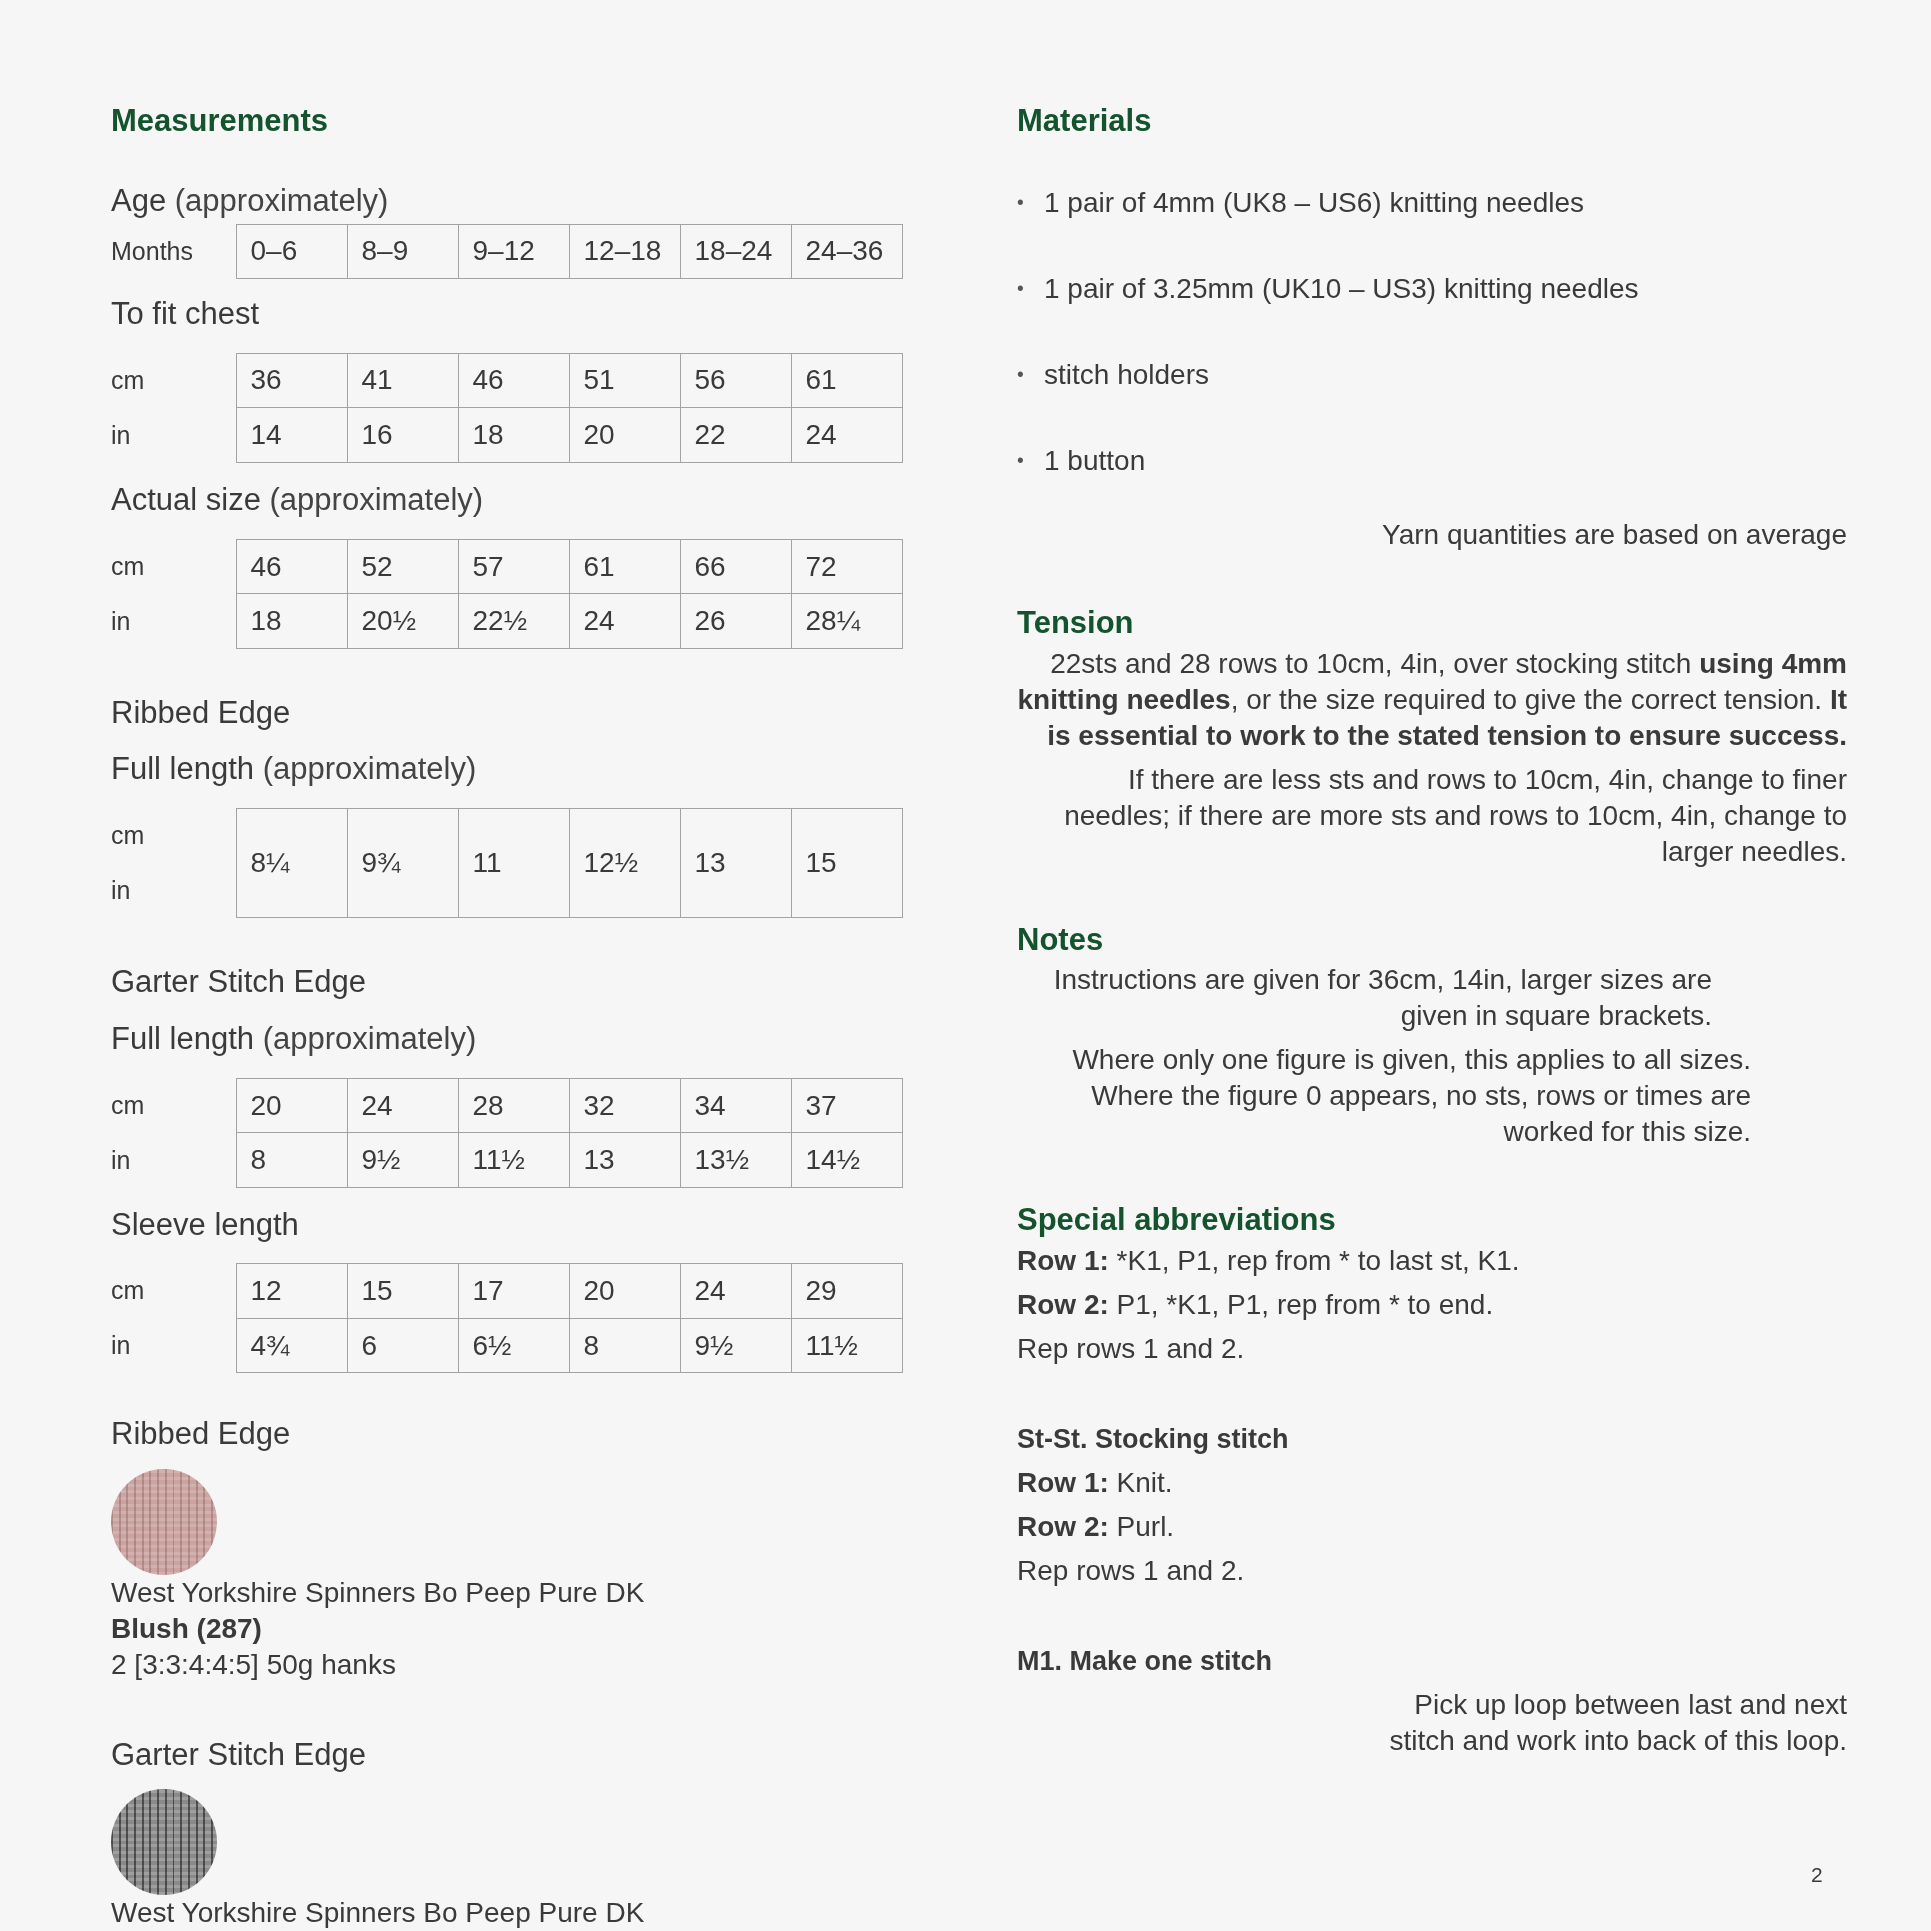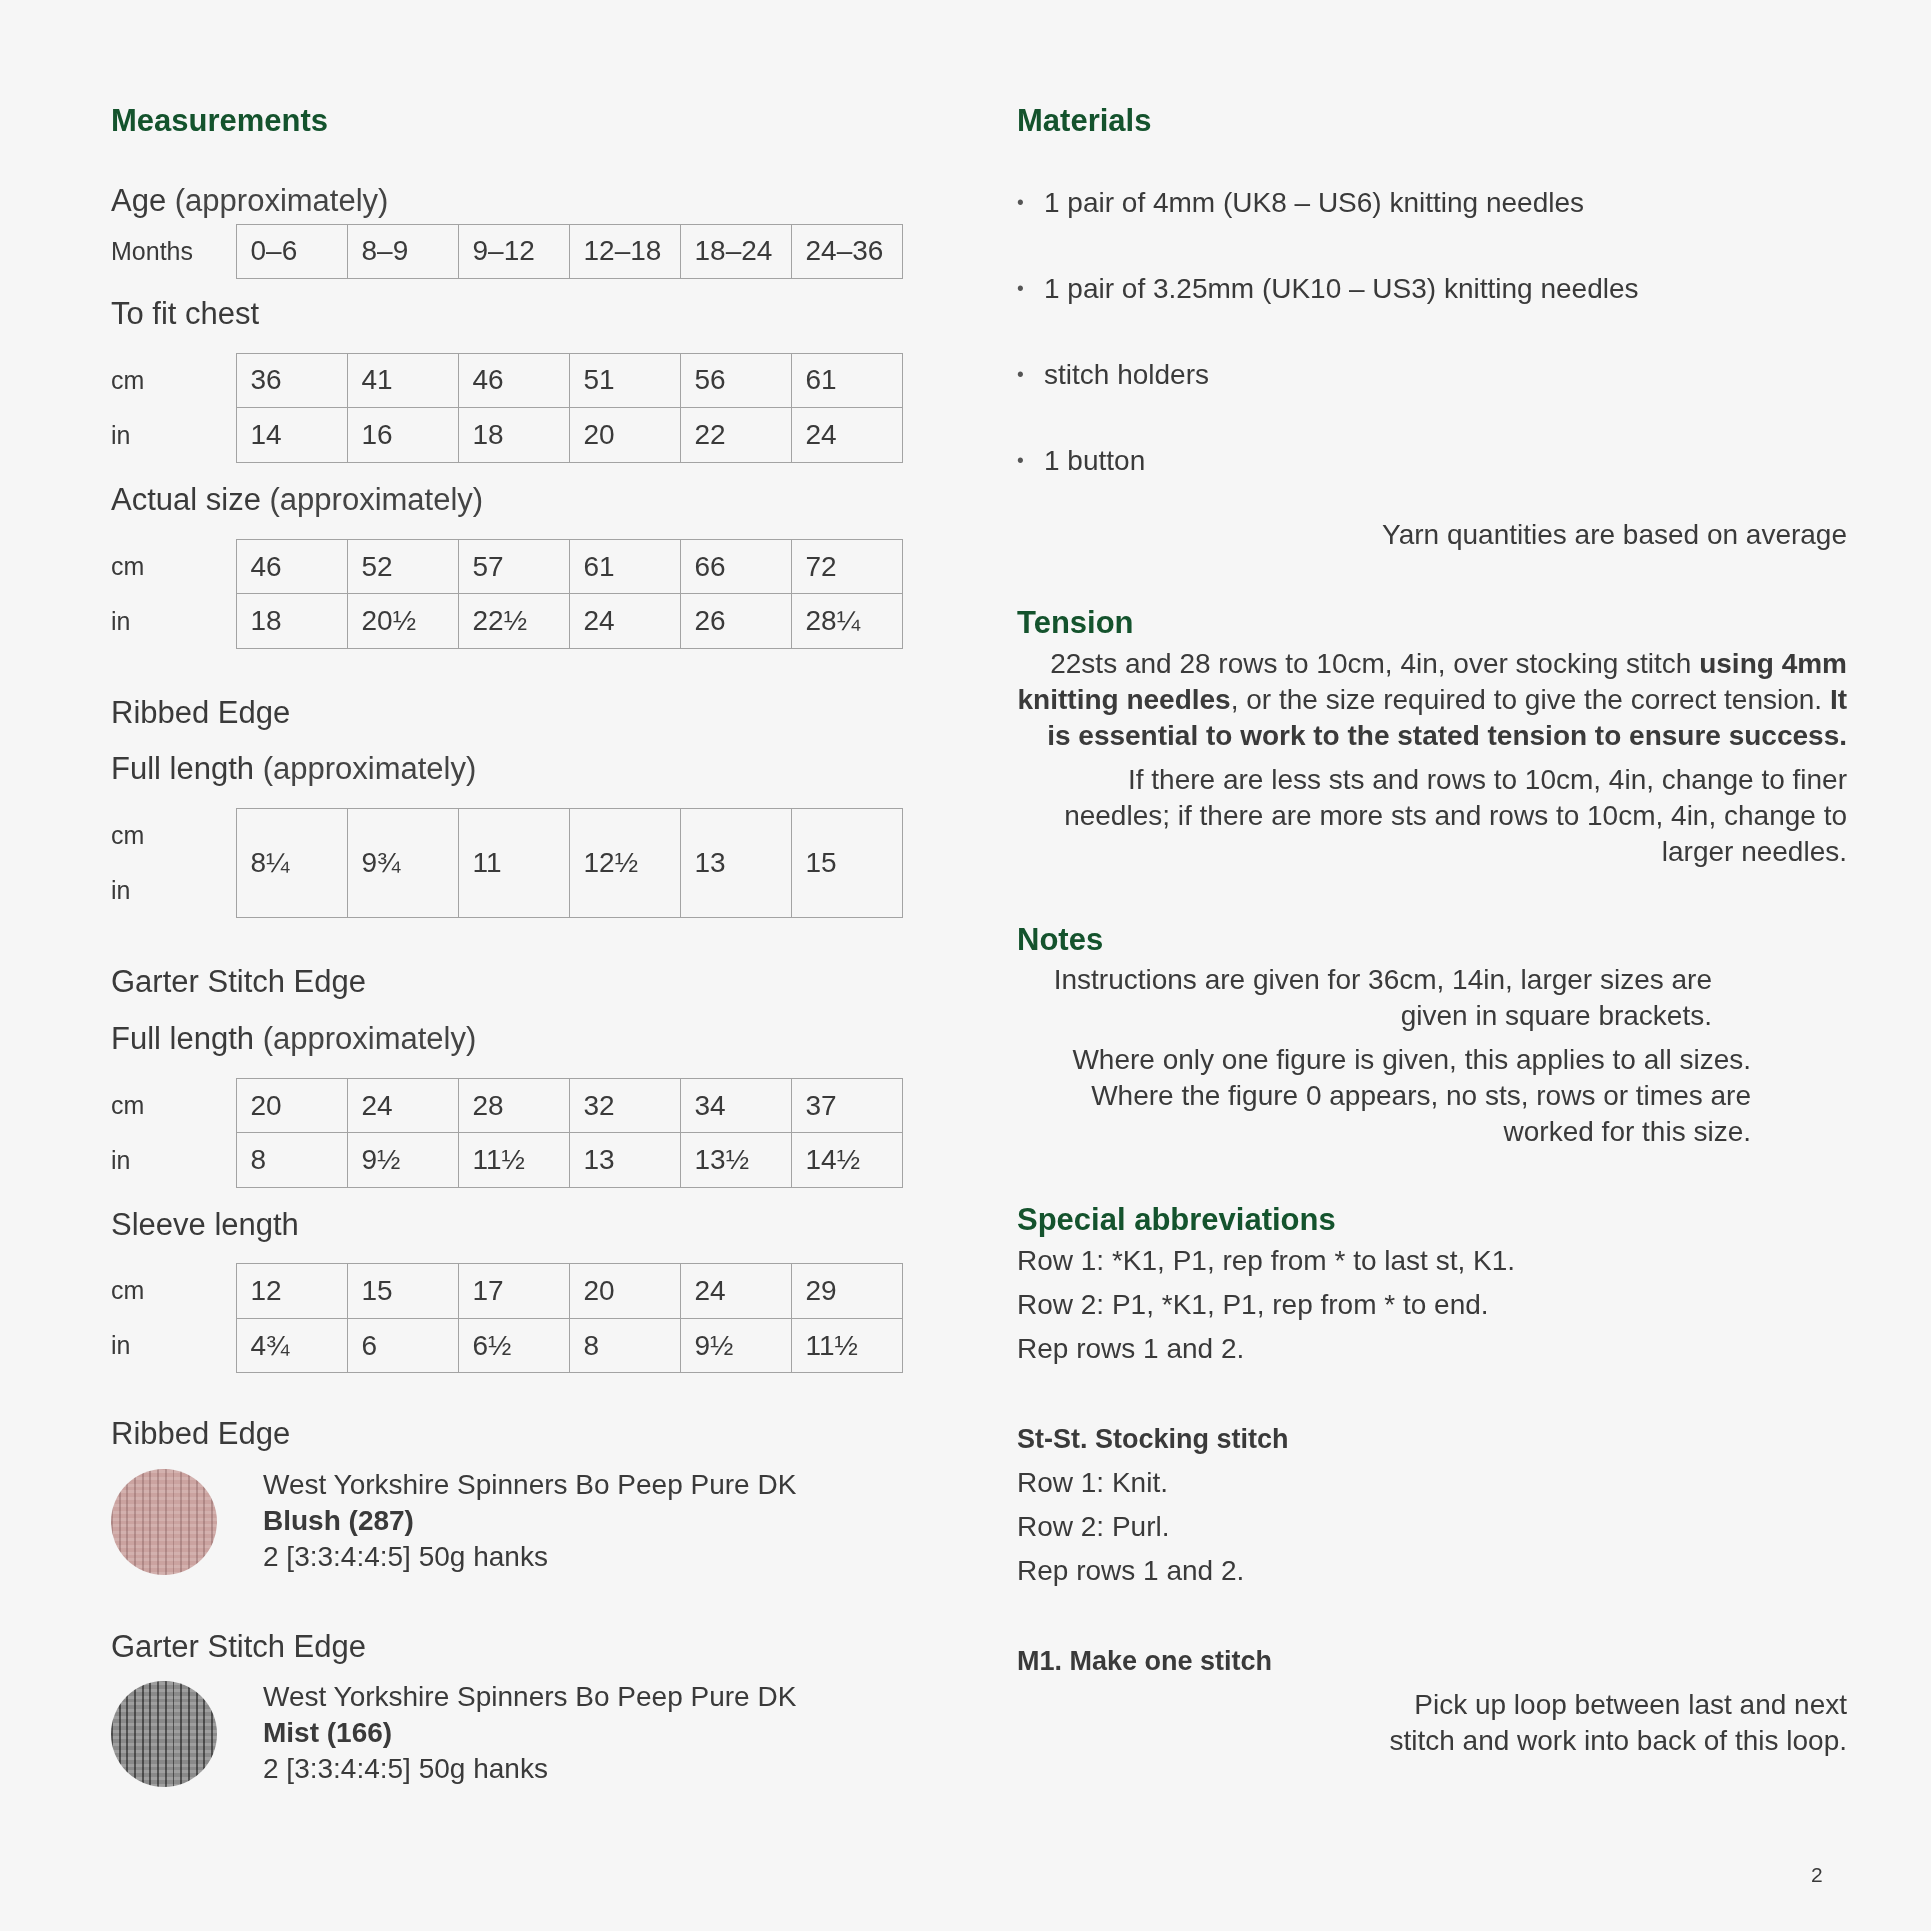--- a/index.html
+++ b/index.html
@@ -23,21 +23,21 @@
   .row-labels { width: 110px; display: flex; flex-direction: column; }
   .row-label { height: 55px; display: flex; align-items: center; font-size: 25px; color: #3a3a3a; }
   .grid { border-collapse: collapse; }
   .grid td {
     border: 1.4px solid #a3a3a3;
     width: 111px; height: 54px; padding: 0 0 0 13.5px;
     font-size: 28px; color: #3a3a3a; box-sizing: border-box;
     vertical-align: middle;
   }
 
-  .swatch-row { display: flex; align-items: flex-start; }
+  .swatch-row { display: flex; align-items: flex-start; flex-direction: column; }
   .swatch {
     width: 106px; height: 106px; border-radius: 50%;
     margin-right: 46px; margin-top: 1.9px; flex: none;
   }
   .swatch-pink {
     background:
       repeating-linear-gradient(90deg, rgba(120,80,80,0.35) 0 1.9px, transparent 1.9px 7.7px),
       repeating-linear-gradient(0deg, rgba(255,255,255,0.15) 0 2.9px, transparent 2.9px 6.8px),
       #cba3a0;
   }
@@ -51,21 +51,21 @@
   .yarn-text .bold { font-weight: bold; }
 
   .bullets { list-style: none; margin: 0; padding: 0; }
   .bullets li { font-size: 28px; line-height: 46px; position: relative; padding-left: 27px; margin-top: 40px; }
   .bullets li::before { content: "•"; position: absolute; left: 0; top: 0; font-size: 19.3px; color: #555; }
 
   .para { font-size: 28px; line-height: 36px; margin: 0; color: #3a3a3a; text-align: right; }
   .para b { font-weight: bold; }
   .sub-bold { font-size: 27px; font-weight: bold; line-height: 44px; margin: 0; }
   .line { font-size: 28px; line-height: 44px; margin: 0; }
-  .line b { font-weight: normal; text-align: center; }
+  .line b { font-weight: bold; text-align: center; }
 
   .page-number { position: absolute; left: 1811px; top: 1863px; font-size: 21px; color: #3a3a3a; }
 </style>
 </head>
 <body>
 
 <div class="col-left">
   <h2 class="h-section">Measurements</h2>
 
   <div style="height:41px"></div>

